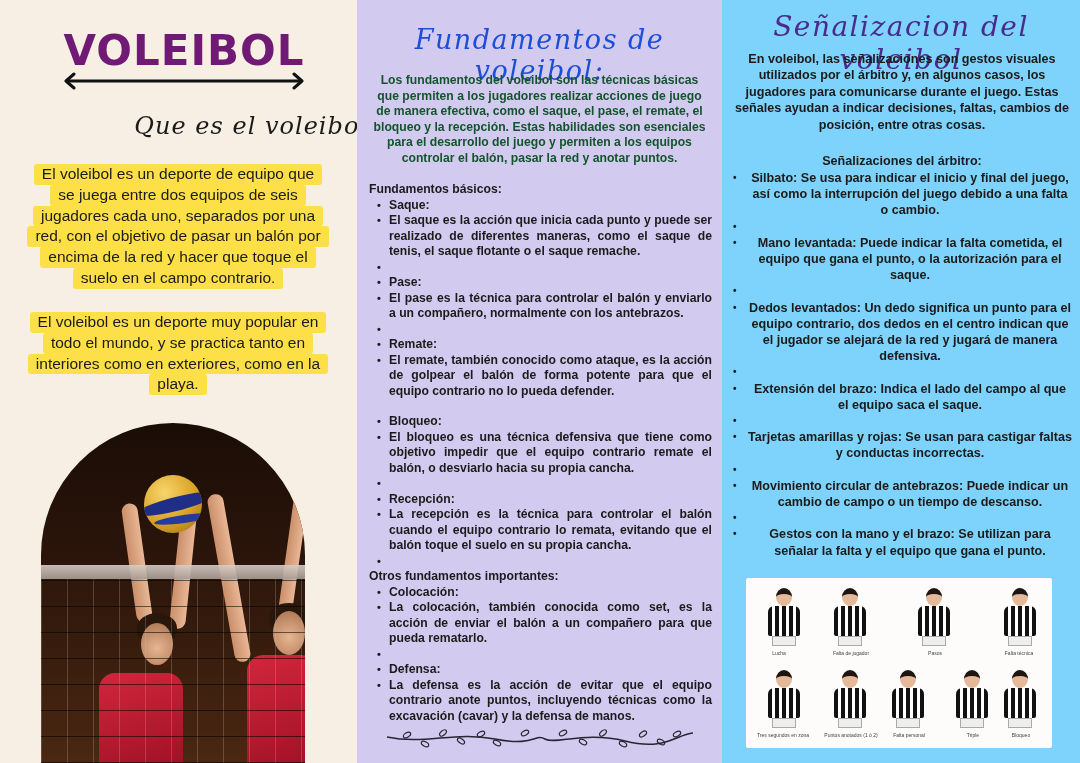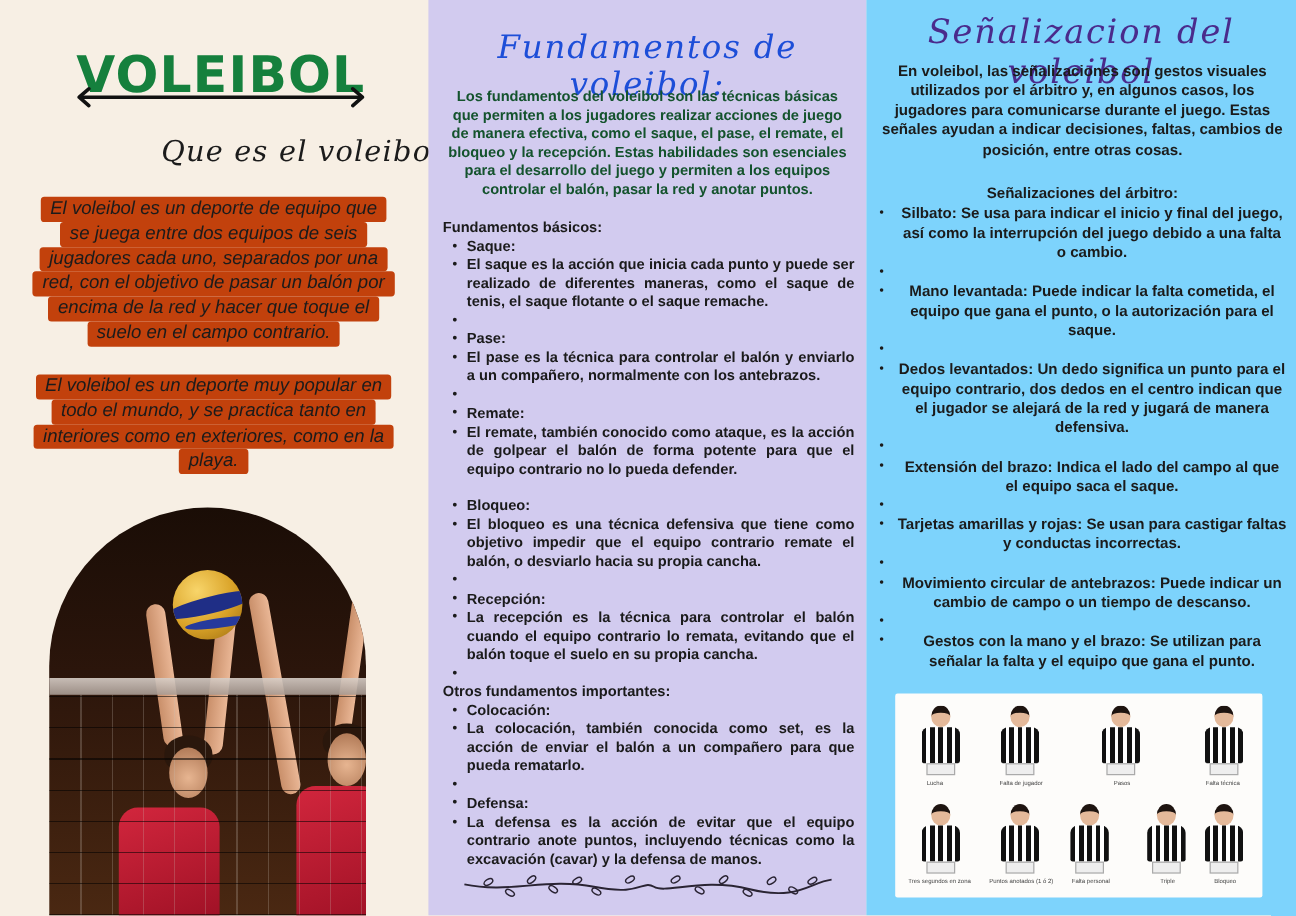--- a/index.html
+++ b/index.html
@@ -10,37 +10,37 @@
     font-family: "Liberation Sans", "DejaVu Sans", sans-serif;
     color: #1b1b1b;
   }
   .panel { position: absolute; top: 0; height: 763px; }
   .panel-left { left: 0; width: 357px; background: #f7efe4; }
   .panel-mid { left: 357px; width: 365px; background: #d2cbef; }
   .panel-right { left: 722px; width: 358px; background: #7dd3fc; }
 
   
   .brand-title {
-    position: absolute; top: 38px; left: 0; width: 368px;
+    position: absolute; top: 26px; left: 0; width: 368px;
     text-align: center;
     font-family: "DejaVu Sans", sans-serif;
-    font-weight: bold; font-size: 42px; letter-spacing: 1px; color: #15803d;
+    font-weight: bold; font-size: 42px; letter-spacing: 1px; color: #701a75;
   }
   .arrow {
     position: absolute; top: 72px; left: 62px; width: 244px; height: 18px;
   }
   .script-title {
     position: absolute; font-family: "DejaVu Serif", serif;
     font-style: italic; font-weight: normal; color: #1b1b1b;
   }
   .left-script { top: 112px; left: 0; width: 368px; text-align: right; font-size: 24px; letter-spacing: 1px; }
 
   .hl-block { position: absolute; left: 8px; width: 340px; text-align: center; font-size: 15.5px; line-height: 20.8px; }
   .hl-block span.line {
-    display: inline-block; background: #c2410c; padding: 0 8px; border-radius: 3px; font-style: italic;
+    display: inline-block; background: #fde047; padding: 0 8px; border-radius: 3px;
   }
   .hl-1 { top: 164px; }
   .hl-2 { top: 312px; }
 
   .arch {
     position: absolute; left: 41px; top: 423px; width: 264px; height: 340px;
     border-radius: 132px 132px 0 0; overflow: hidden;
     background: linear-gradient(180deg, #1a0d06 0%, #2b150b 40%, #3a1e0e 70%, #4a2812 100%);
   }
   .arch .net {

